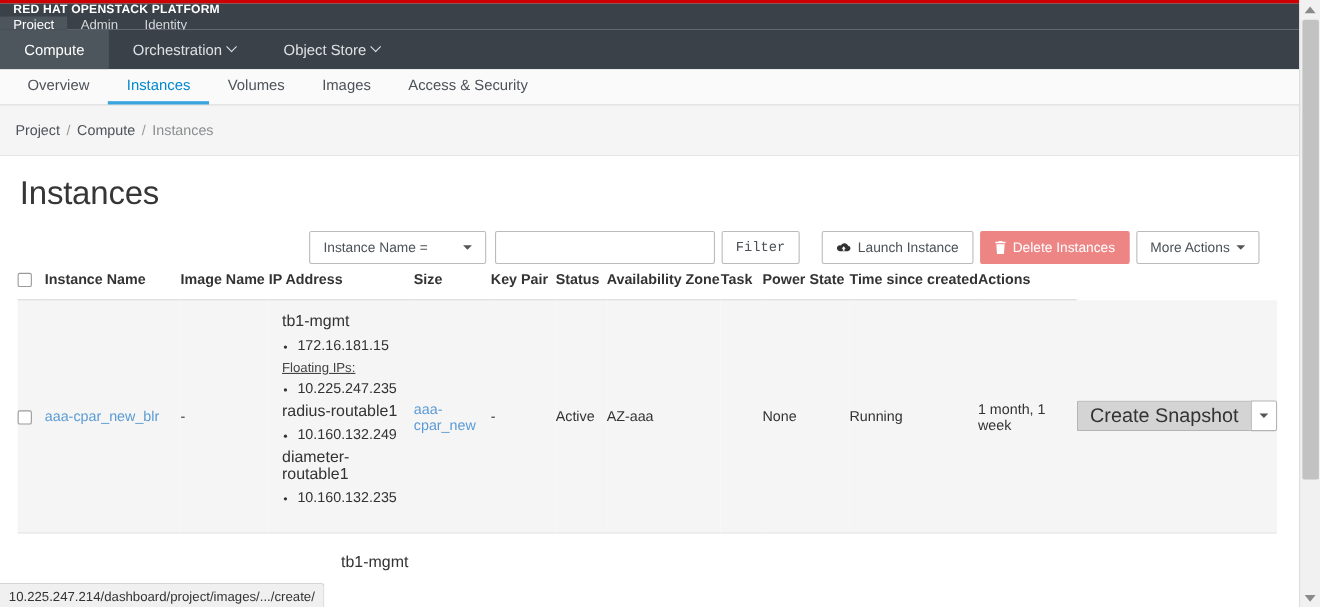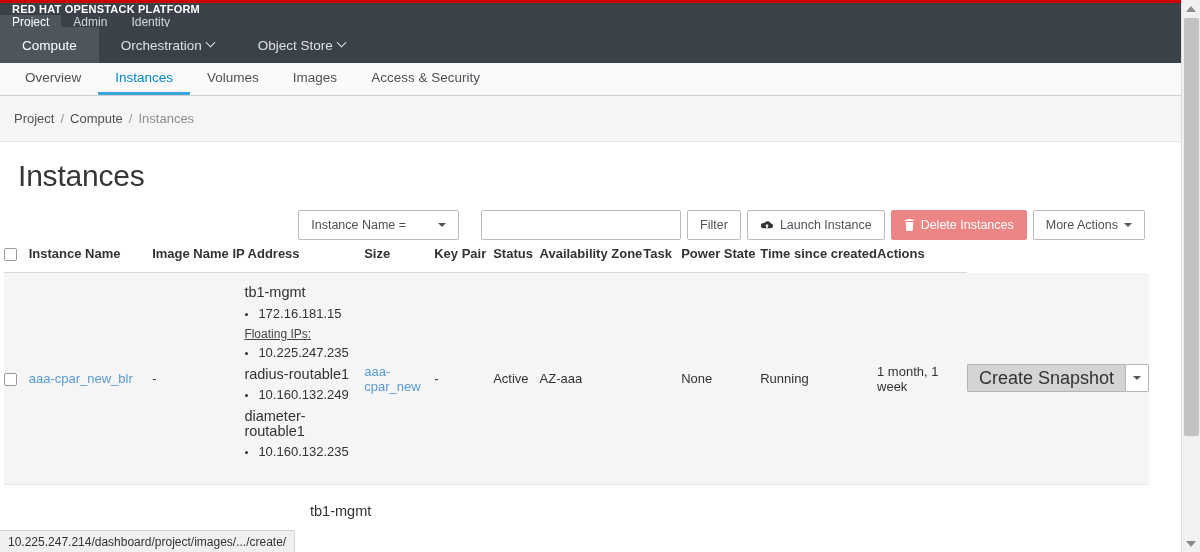--- a/index.html
+++ b/index.html
@@ -176,55 +176,55 @@
     padding: 0 12px;
     background: #ffffff;
     border: 1px solid #bbbbbb;
     border-radius: 2px;
     font-size: 12.5px;
     color: #4d5258;
     cursor: pointer;
     white-space: nowrap;
     font-family: "Liberation Sans", sans-serif;
   }
-  .filter-select { margin-right: 22px; gap: 32px; }
+  .filter-select { margin-right: 8px; gap: 32px; }
   .filter-input {
     height: 30px;
     width: 200px;
     border: 1px solid #bbbbbb;
     border-radius: 2px;
     background: #ffffff;
     margin-right: 6px;
     padding: 0 8px;
     font-size: 12.5px;
     color: #333;
     font-family: "Liberation Sans", sans-serif;
     outline: none;
   }
-  .btn-filter { margin-right: 6px; }
+  .btn-filter { margin-right: 20px; font-family: Liberation Mono, monospace; }
   .btn-launch { margin-right: 6px; }
   .btn-danger {
     background: #ee8585;
     border-color: #ee8585;
     color: #ffffff;
     margin-right: 6px;
     text-align: center;
   }
   .icon-cloud {
     display: inline-block; width: 14px; height: 11px; position: relative;
   }
   .icon-cloud svg { display: block; }
   .icon-trash {
     display: inline-block; width: 11px; height: 12px; position: relative;
   }
   .icon-trash svg { display: block; }
 
   
   .table-wrap {
-    position: absolute; top: 104px; left: 4px;
+    position: absolute; top: 104px; left: 16px;
     width: 1145px;
   }
   table.inst {
     width: 100%;
     border-collapse: collapse;
     font-size: 13px;
     color: #333333;
   }
   table.inst thead th {
     text-align: left;

